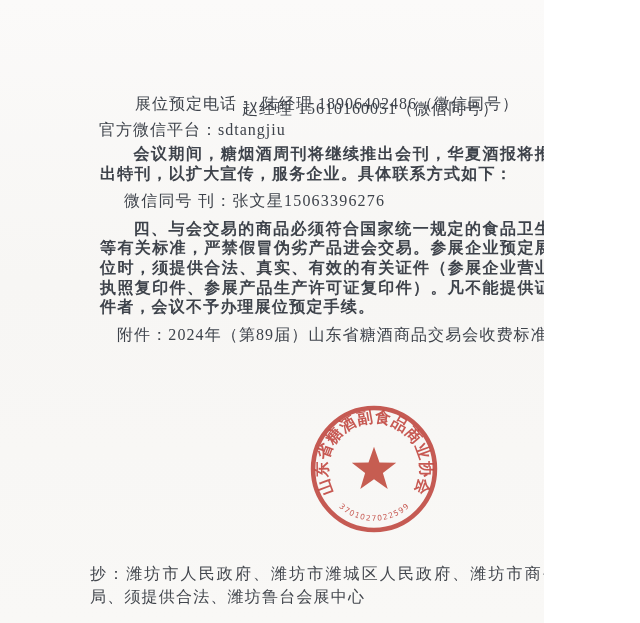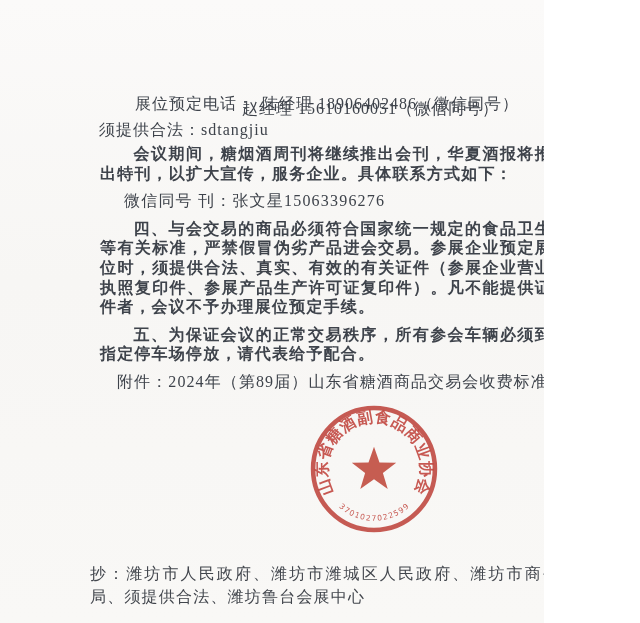--- a/index.html
+++ b/index.html
@@ -40,27 +40,26 @@
 </style>
 </head>
 <body>
 
 <div class="page">
 
   <div class="line booth-line">
     <span class="booth-label">展位预定电话：</span><span>陆经理 18906402486（微信同号）</span>
   </div>
   <div class="line manager2-line">赵经理 15610160051（微信同号）</div>
-  <div class="line wechat-line">须提供合法：sdtangjiu</div>
+  <div class="line wechat-line">官方微信平台：sdtangjiu</div>
 
   <div class="body-block">
     <p>会议期间，糖烟酒周刊将继续推出会刊，华夏酒报将推出特刊，以扩大宣传，服务企业。具体联系方式如下：</p>
     <div class="media-contact">微信同号 刊：张文星15063396276</div>
     <p>四、与会交易的商品必须符合国家统一规定的食品卫生等有关标准，严禁假冒伪劣产品进会交易。参展企业预定展位时，须提供合法、真实、有效的有关证件（参展企业营业执照复印件、参展产品生产许可证复印件）。凡不能提供证件者，会议不予办理展位预定手续。</p>
-    <p>五、为保证会议的正常交易秩序，所有参会车辆必须到指定停车场停放，请代表给予配合。</p>
     <div class="attachment-line">附件：2024年（第89届）山东省糖酒商品交易会收费标准</div>
   </div>
 
 
   <div class="seal">
     <svg width="132" height="132" viewBox="0 0 130 130">
       <defs>
         <path id="arcTop" d="M 25.2 88 A 46 46 0 1 1 104.8 88" fill="none"></path>
         <path id="arcBottom" d="M 28.9 101.1 A 51 51 0 0 0 101.1 101.1" fill="none"></path>
       </defs>

